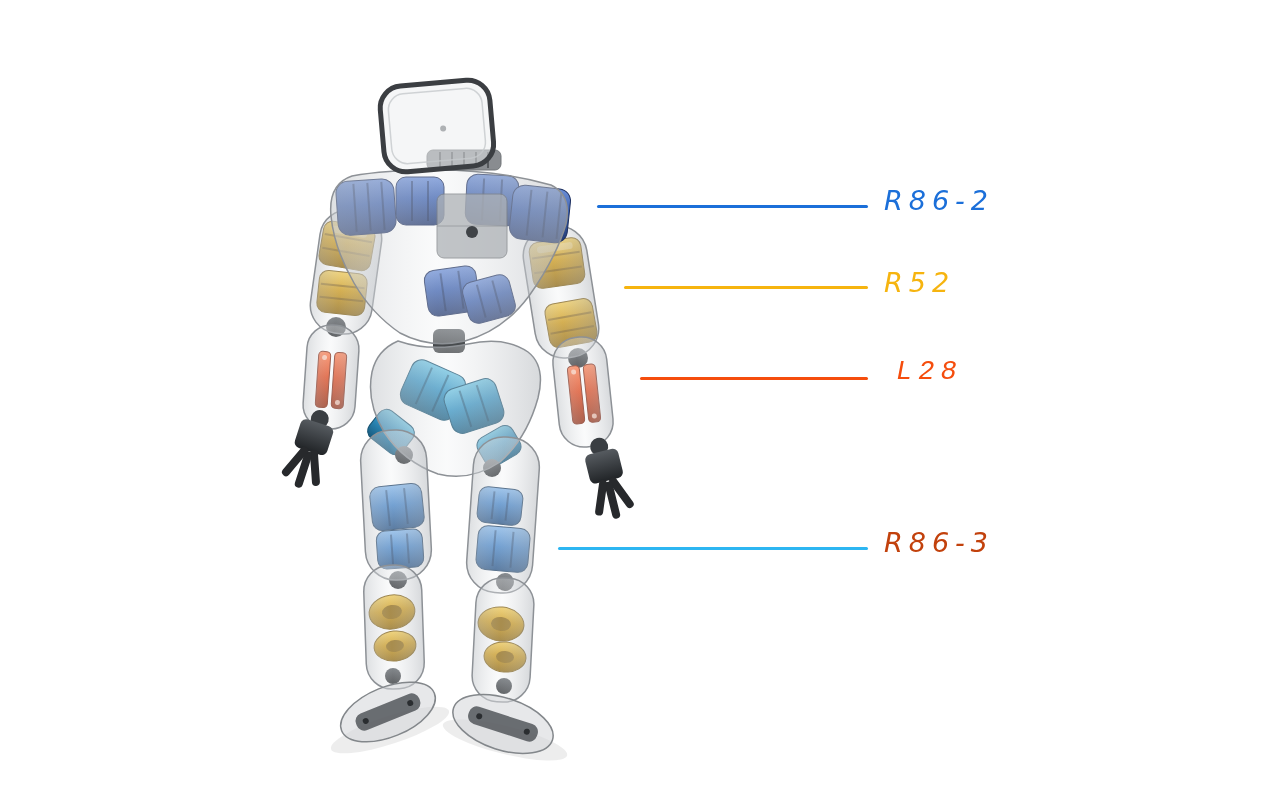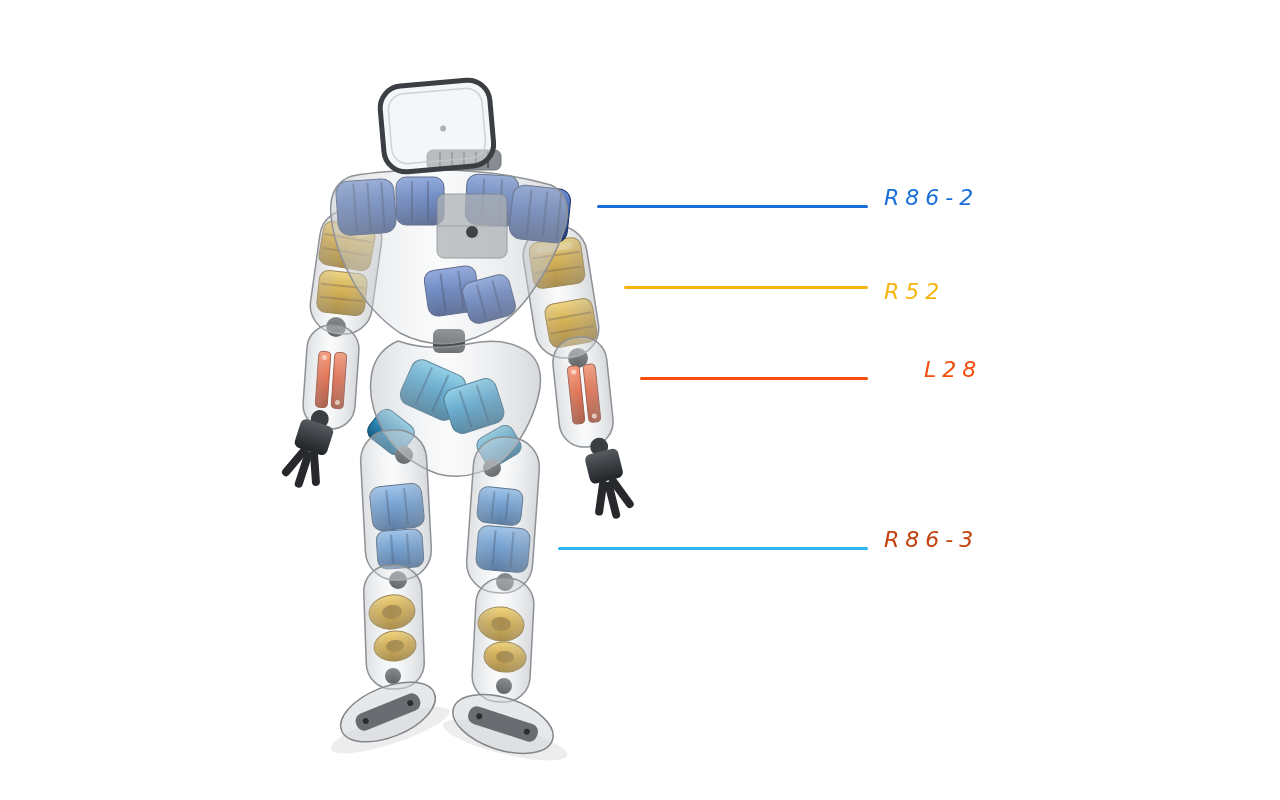--- a/index.html
+++ b/index.html
@@ -25,31 +25,31 @@
   .callout-line {
     position: absolute;
     height: 3px;
     border-radius: 2px;
   }
   .callout-label {
     position: absolute;
     font-family: "DejaVu Sans", "Liberation Sans", sans-serif;
     font-style: italic;
     font-weight: 500;
-    font-size: 22px;
+    font-size: 27px;
     letter-spacing: 6px;
     white-space: nowrap;
     line-height: 1.1;
   }
   .c0 .callout-line { left: 597px; top: 205px; width: 271px; }
   .c0 .callout-label { left: 884px; top: 186px; }
   .c1 .callout-line { left: 624px; top: 286px; width: 244px; }
-  .c1 .callout-label { left: 884px; top: 280px; }
+  .c1 .callout-label { left: 884px; top: 268px; }
   .c2 .callout-line { left: 640px; top: 377px; width: 228px; }
-  .c2 .callout-label { left: 924px; top: 358px; }
+  .c2 .callout-label { left: 896px; top: 358px; font-family: Liberation Mono, monospace; }
   .c3 .callout-line { left: 558px; top: 547px; width: 310px; }
   .c3 .callout-label { left: 884px; top: 528px; }
 </style>
 </head>
 <body>
 
 <div class="figure">
 
   <svg class="robot-svg" viewBox="0 0 1280 800" width="1280" height="800" xmlns="http://www.w3.org/2000/svg">
     <defs>

